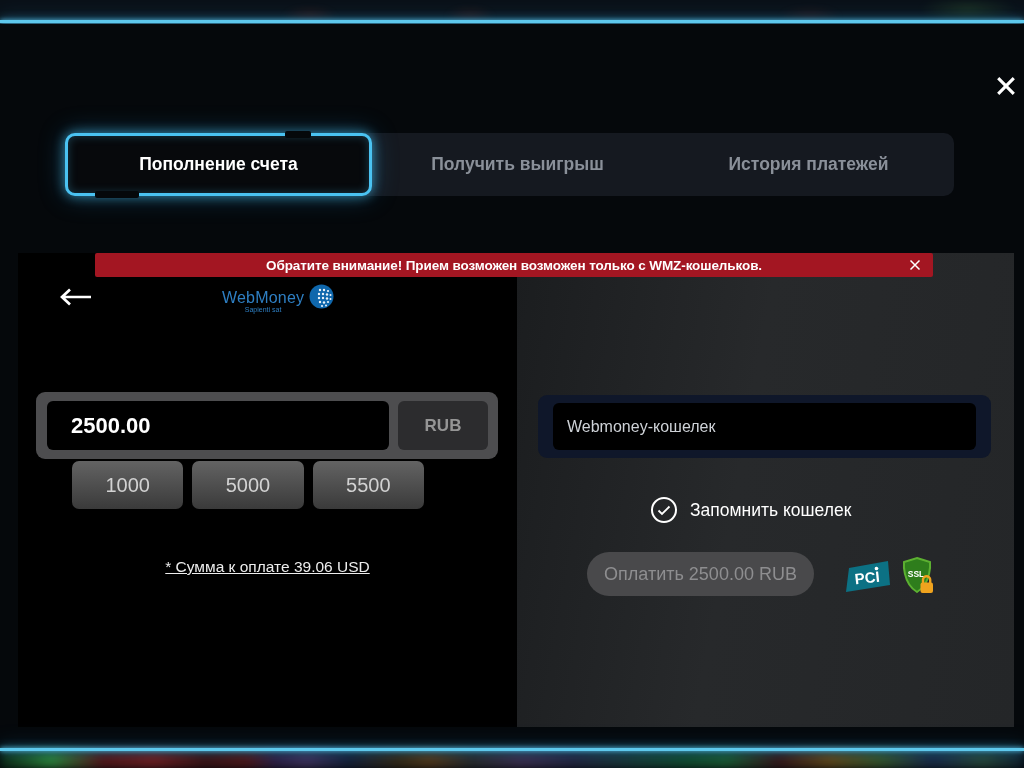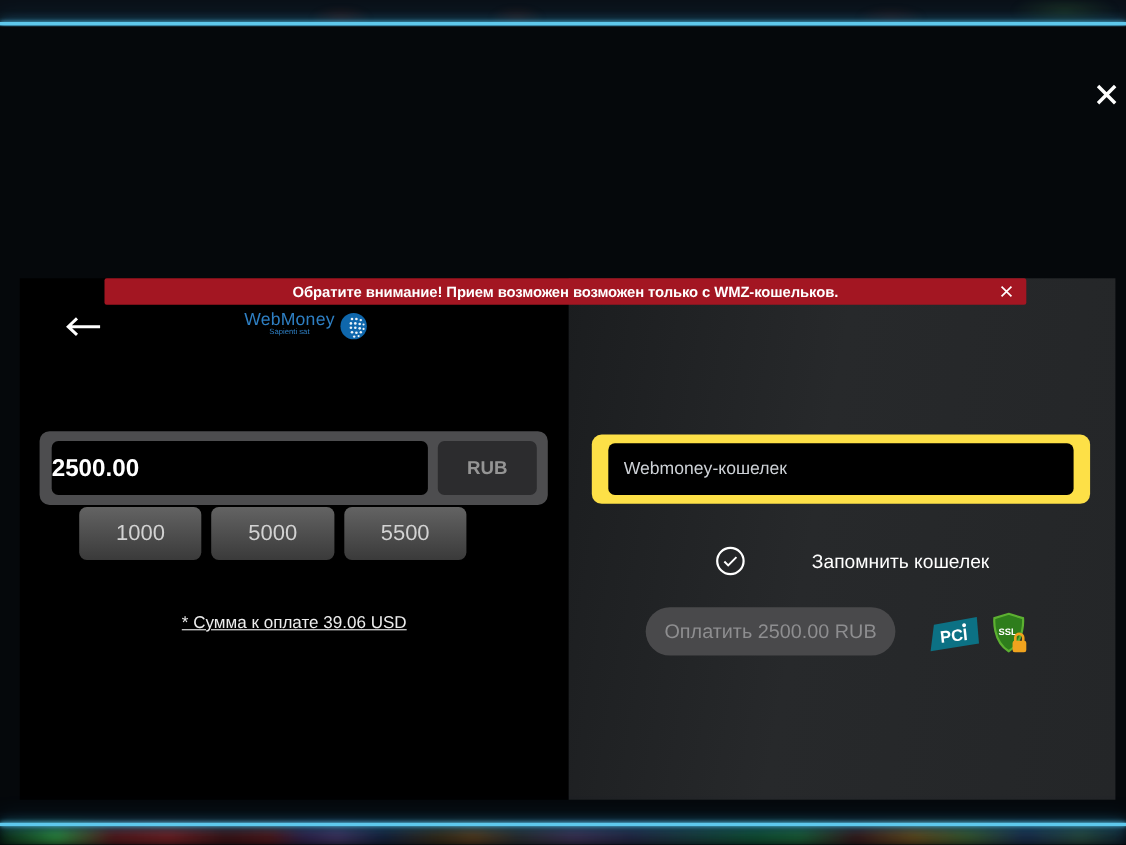--- a/index.html
+++ b/index.html
@@ -57,58 +57,58 @@
   .alert-banner { position:absolute; left:95px; top:229px; width:838px; height:24px;
     background:#a31622; border-radius:2px; display:flex; align-items:center;
     justify-content:center; z-index:4; }
   .alert-text { color:#fff; font-size:13.5px; font-weight:700; letter-spacing:-.1px; }
   .alert-close { position:absolute; right:10px; top:4px; width:16px; height:16px;
     display:flex; align-items:center; justify-content:center; cursor:pointer; }
 
   
   .back-btn { position:absolute; left:40px; top:33px; width:36px; height:26px;
     display:flex; align-items:center; cursor:pointer; }
-  .wm-logo { position:absolute; left:204px; top:30px; display:flex; align-items:flex-start; }
+  .wm-logo { position:absolute; left:204px; top:30px; display:flex; align-items:flex-end; }
   .wm-text { text-align:center; color:#2e7fc3; }
   .wm-name { font-size:16px; font-weight:400; line-height:16px; letter-spacing:.2px; }
   .wm-tagline { font-size:7px; line-height:8px; color:#2e7fc3; }
   .wm-globe { margin-left:4px; }
 
   .amount-box { position:absolute; left:18px; top:139px; width:462px; height:67px;
     background:#4d4d4f; border-radius:9px; }
   .amount-input { position:absolute; left:11px; top:9px; width:342px; height:49px;
     background:#000; border:none; outline:none; border-radius:6px; color:#fff;
-    font-size:22px; font-weight:700; padding:0 0;
+    font-size:22px; font-weight:700; padding:0 24px;
     font-family:"Liberation Sans","DejaVu Sans",sans-serif; }
   .currency-box { position:absolute; left:362px; top:9px; width:90px; height:49px;
     background:#2c2c2e; border-radius:6px; display:flex; align-items:center;
     justify-content:center; color:#959595; font-size:17px; font-weight:700; }
 
   .quick-row { position:absolute; left:30px; top:208px; width:376px; height:48px;
     display:flex; gap:9px;padding-left:24px; }
   .quick-btn { flex:1; border:none; border-radius:7px; cursor:pointer;
     background:linear-gradient(#636363,#3a3a3a); color:#d2d2d2; font-size:20px;
     font-family:"Liberation Sans","DejaVu Sans",sans-serif; }
 
   .sum-note { position:absolute; left:0; top:305px; width:499px; text-align:center;
     color:#ededed; font-size:15.5px;text-decoration:underline; }
 
   
   .wallet-box { position:absolute; left:520px; top:142px; width:453px; height:63px;
-    background:#fde047; border-radius:9px; }
+    background:#0f172a; border-radius:9px; }
   .wallet-input { position:absolute; left:15px; top:8px; width:423px; height:47px;
     background:#000; border:none; outline:none; border-radius:6px; color:#fff;
     font-size:16px; padding:0 14px; font-family:"Liberation Sans","DejaVu Sans",sans-serif; }
   .wallet-input::placeholder { color:#ced2d7; opacity:1; }
 
   .remember-row { position:absolute; left:633px; top:243px; height:28px;
     display:flex; align-items:center; gap:13px; cursor:pointer; }
   .check-circle { width:26px; height:26px; border:2px solid #fff; border-radius:50%;
     display:flex; align-items:center; justify-content:center; }
-  .remember-label { color:#fff; font-size:17.5px;margin-left:48px; }
+  .remember-label { color:#fff; font-size:17.5px; }
 
   .pay-btn { position:absolute; left:569px; top:299px; width:227px; height:44px;
     border:none; border-radius:22px; background:#49494b; color:#8e8e90; font-size:18px;
     font-family:"Liberation Sans","DejaVu Sans",sans-serif; cursor:default; }
 
   .badge-pci { position:absolute; left:825px; top:305px; }
   .badge-ssl { position:absolute; left:880px; top:303px; }
 </style>
 </head>
 <body>
@@ -123,20 +123,33 @@
   <div class="modal">
 
     <div class="close-btn">
       <span>
         <svg width="22" height="22" viewBox="0 0 24 24">
           <path d="M3.5,3.5 L20.5,20.5 M20.5,3.5 L3.5,20.5" stroke="#fff" stroke-width="3.4" fill="none"></path>
         </svg>
       </span>
     </div>
 
+    <div class="tab-bar">
+      <div class="tab tab-active">
+        <span class="notch n-top"></span>
+        <span class="notch n-bottom"></span>
+        <span>Пополнение счета</span>
+      </div>
+      <div class="tab">
+        <span>Получить выигрыш</span>
+      </div>
+      <div class="tab">
+        <span>История платежей</span>
+      </div>
+    </div>
 
     <div class="content">
       <div class="left-panel">
 
         <div class="back-btn">
           <span>
             <svg width="34" height="20" viewBox="0 0 34 20">
               <path d="M33,10 H4 M12,2.5 L4,10 L12,17.5" stroke="#fff" stroke-width="2.7" fill="none"></path>
             </svg>
           </span>

